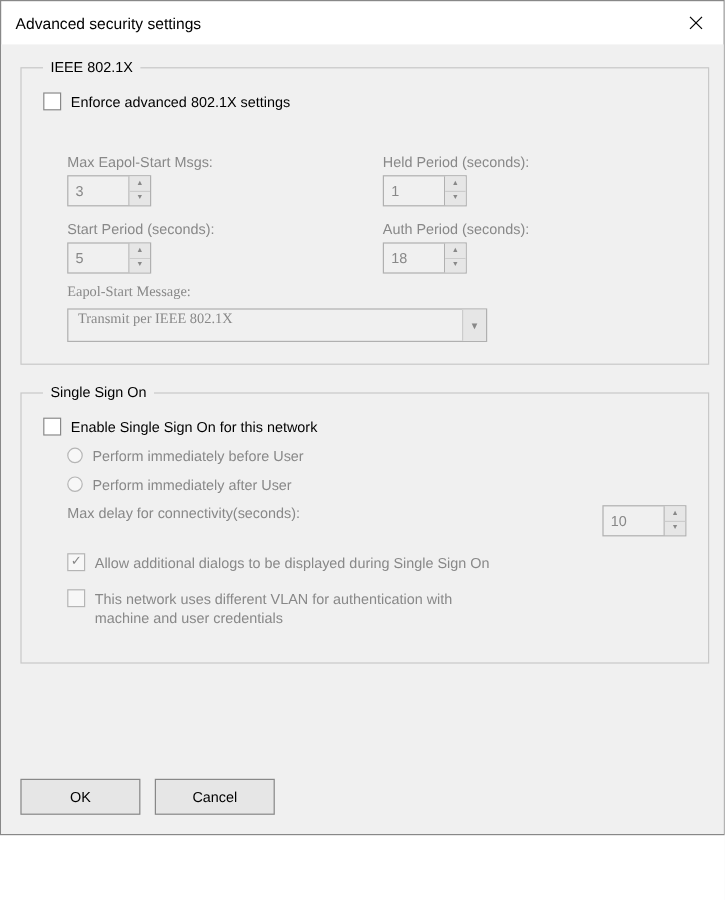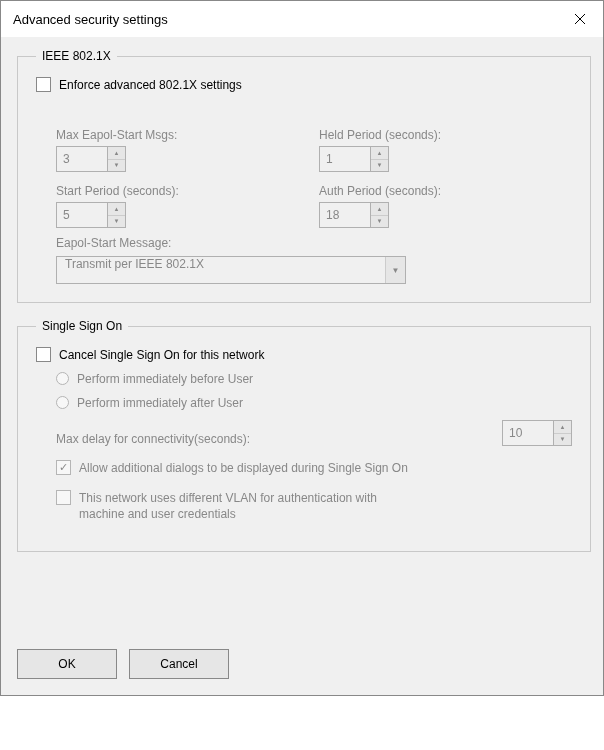--- a/index.html
+++ b/index.html
@@ -138,20 +138,21 @@
     align-items: center;
     justify-content: center;
     font-size: 6px;
     color: #888;
     border-bottom: 1px solid #ccc;
   }
   .spin .btns > div:last-child { border-bottom: none; }
   .eapol-row {
     margin-left: 20px;
     margin-top: 0;
+    font-family: Liberation Serif, serif;
   }
   .combo {
     width: 350px;
     height: 28px;
     border: 1px solid #b0b0b0;
     background: #f0f0f0;
     display: flex;
     margin-top: 6px;
   }
   .combo .ctext {
@@ -177,21 +178,21 @@
     align-items: flex-start;
     gap: 8px;
     margin-bottom: 10px;
   }
   .sso-row .label-multi {
     line-height: 1.35;
     max-width: 340px;
   }
   .maxdelay-row {
     display: flex;
-    align-items: flex-end;
+    align-items: flex-start;
     justify-content: space-between;
     margin: 10px 0 14px 0;
   }
   .btnbar {
     display: flex;
     justify-content: flex-start;
     gap: 12px;
     padding-top: 6px;
     margin-top: auto;
   }
@@ -283,21 +284,21 @@
           </div>
         </div>
       </div>
     </fieldset>
 
     <fieldset class="group">
       <legend>Single Sign On</legend>
 
       <div class="checkbox-row">
         <span class="chk"></span>
-        <span>Cancel Single Sign On for this network</span>
+        <span>Enable Single Sign On for this network</span>
       </div>
 
       <div class="sso-body">
         <div class="sso-row">
           <span class="radio disabled"></span>
           <span class="disabled-text">Perform immediately before User</span>
         </div>
         <div class="sso-row">
           <span class="radio disabled"></span>
           <span class="disabled-text">Perform immediately after User</span>

